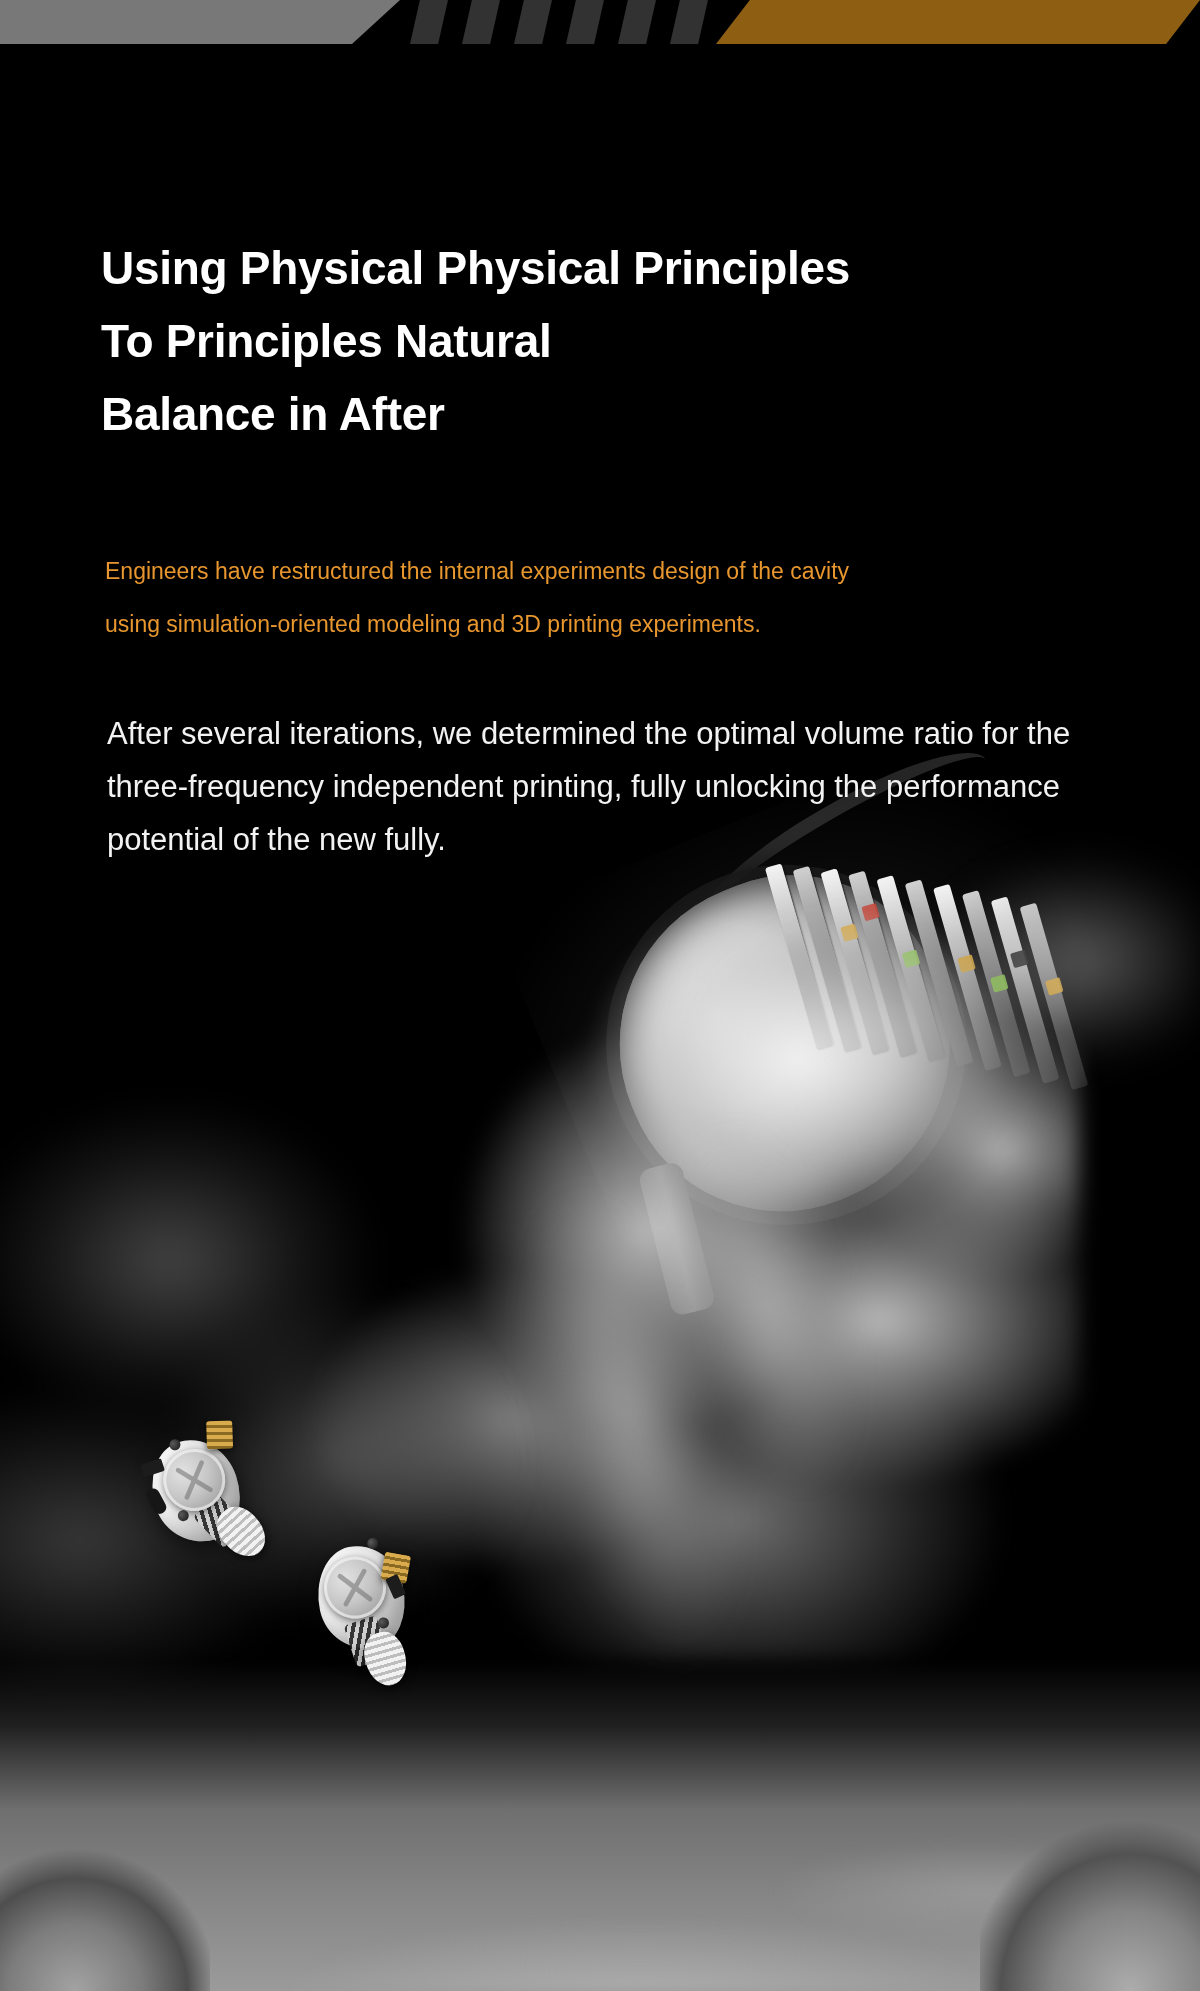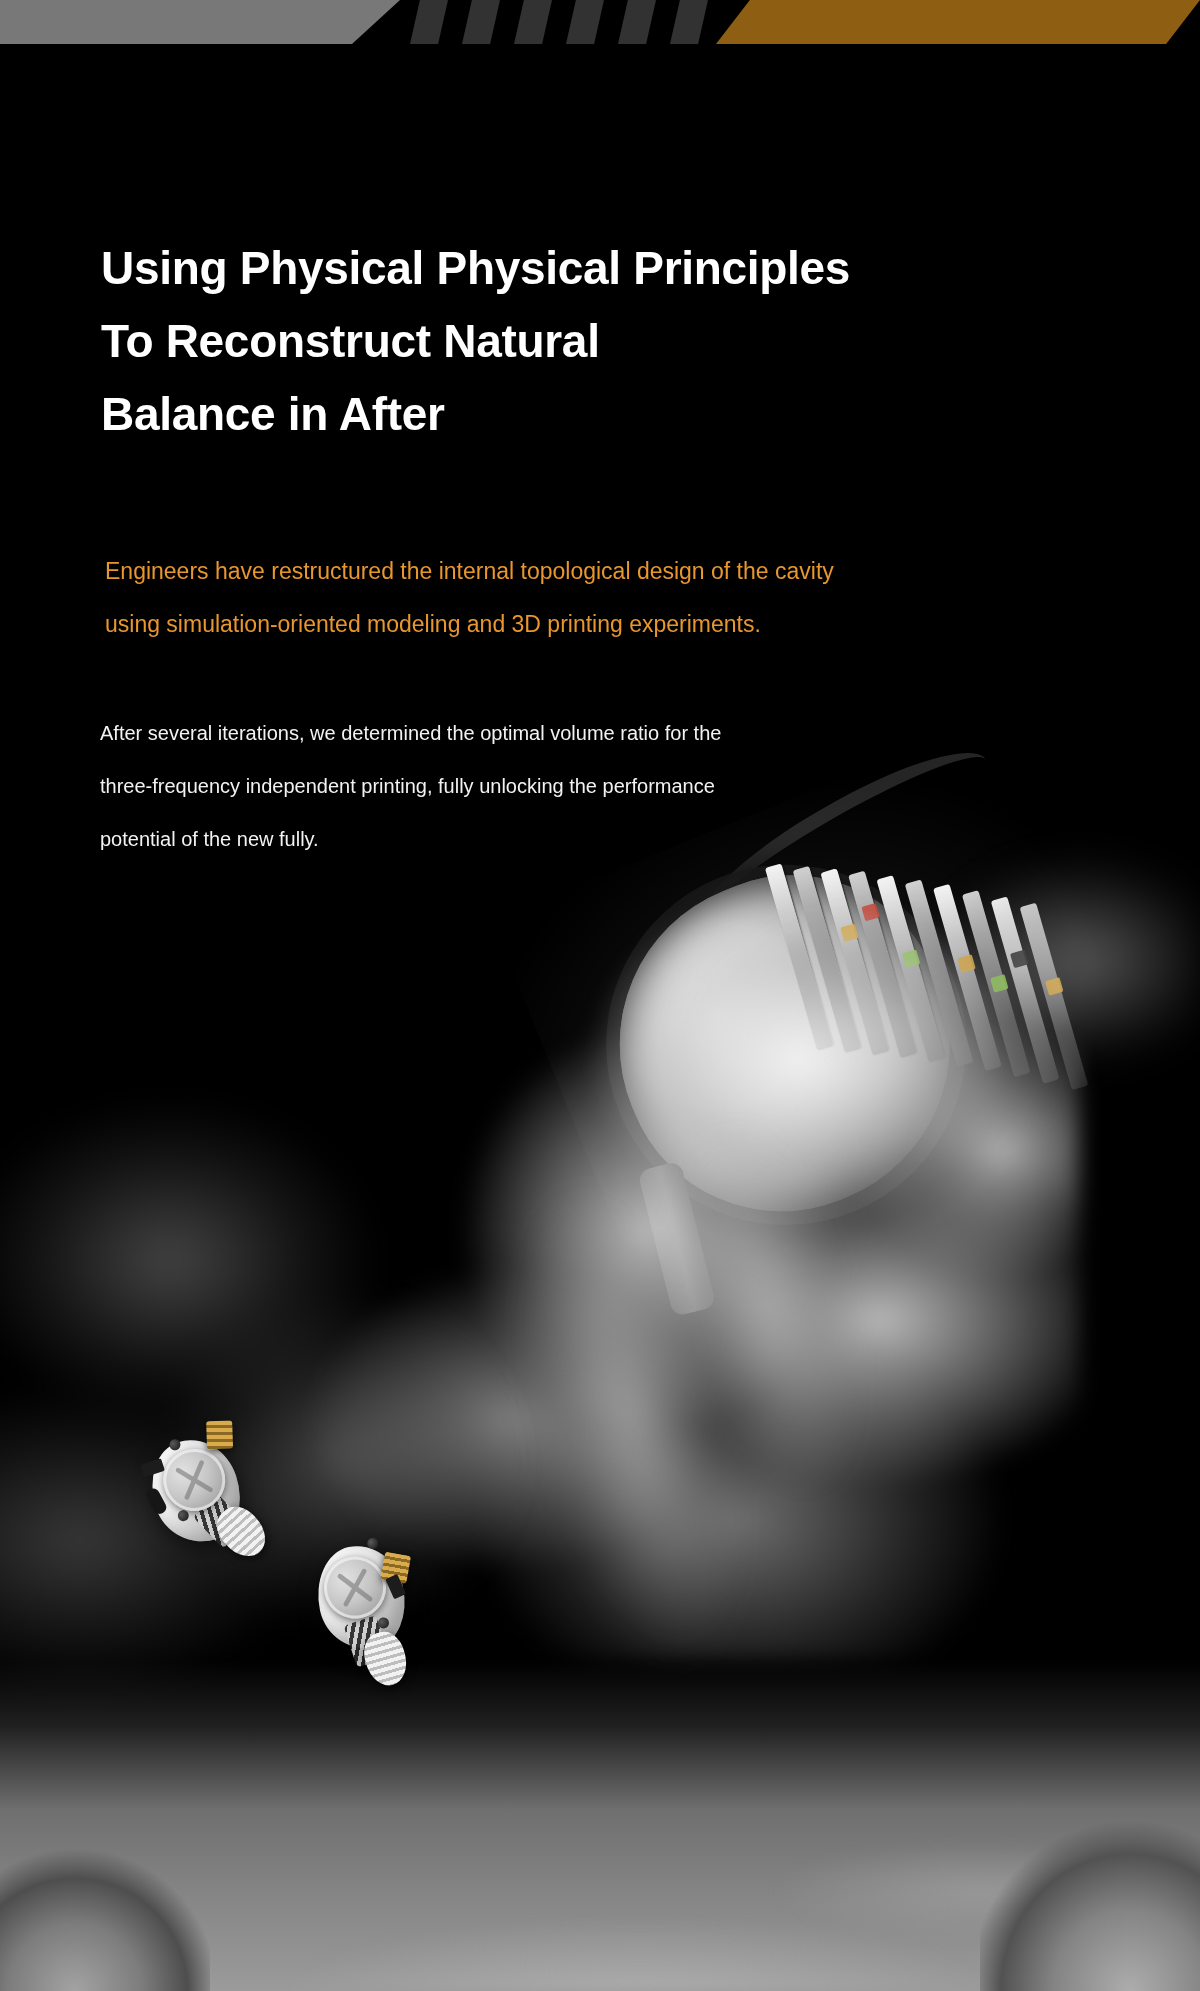--- a/index.html
+++ b/index.html
@@ -194,22 +194,22 @@
   }
   .headline .hl-line { display:block; white-space:nowrap; }
 
   .lede {
     position:absolute; left:105px; top:545px; width:1000px;
     font-size:23px; font-weight:400; line-height:53px; color:#E8962E;
   }
   .lede .ld-line { display:block; white-space:nowrap; }
 
   .body-copy {
-    position:absolute; left:100px; top:707px; width:1010px;
-    font-size:20px; font-weight:400; line-height:53px; color:#f2f2f2;
+    position:absolute; left:107px; top:707px; width:1010px;
+    font-size:31px; font-weight:400; line-height:53px; color:#f2f2f2;
   }
   .body-copy .bc-line { display:block; white-space:nowrap; }
 </style>
 </head>
 <body>
 
 <div class="scene">
 
   <div class="driver">
     <div class="driver-arm"></div>
@@ -291,26 +291,26 @@
     <div class="stripe" style="left:208px;"></div>
     <div class="stripe" style="left:260px;"></div>
   </div>
   <div class="bar-orange"></div>
 </div>
 
 <div class="content">
 
   <h1 class="headline">
     <span class="hl-line">Using Physical Physical Principles</span>
-    <span class="hl-line">To Reconstruct Natural</span>
+    <span class="hl-line">To Principles Natural</span>
     <span class="hl-line">Balance in After</span>
   </h1>
 
   <p class="lede">
-    <span class="ld-line">Engineers have restructured the internal topological design of the cavity</span>
+    <span class="ld-line">Engineers have restructured the internal experiments design of the cavity</span>
     <span class="ld-line">using simulation-oriented modeling and 3D printing experiments.</span>
   </p>
 
   <p class="body-copy">
     <span class="bc-line">After several iterations, we determined the optimal volume ratio for the</span>
     <span class="bc-line">three-frequency independent printing, fully unlocking the performance</span>
     <span class="bc-line">potential of the new fully.</span>
   </p>
 
 </div>

